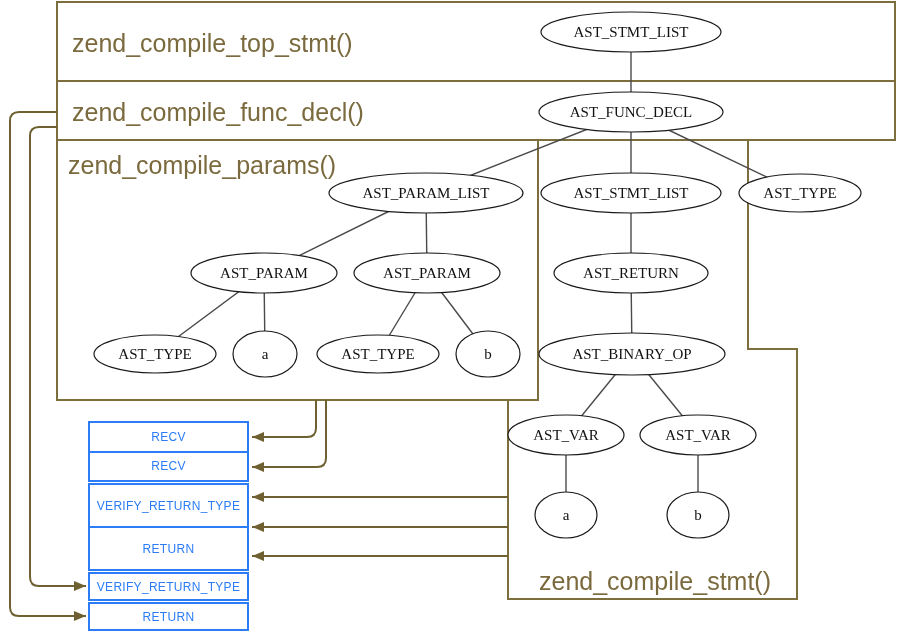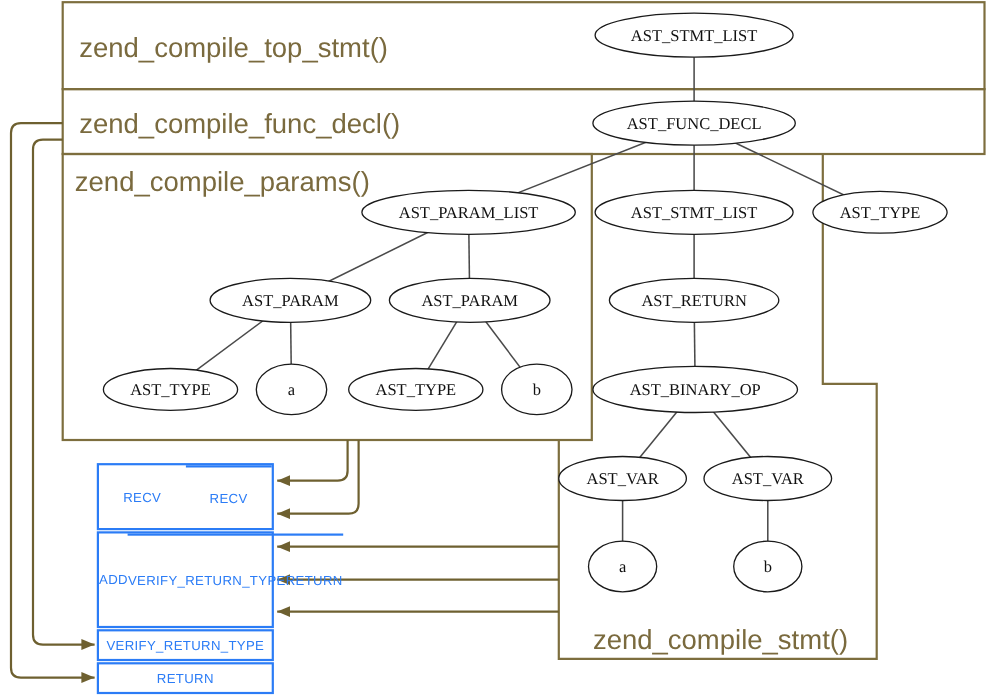--- a/index.html
+++ b/index.html
@@ -19,21 +19,21 @@
 
   
   .edge { stroke:#4a4a4a; stroke-width:1.4; }
   .node-e { fill:#ffffff; stroke:#1a1a1a; stroke-width:1.2; }
   .node-t { font:15px "Liberation Serif","DejaVu Serif", serif; fill:#111111; text-anchor:middle; }
 
   
   .opgroup {
     position:absolute; left:88px; width:161px;
     border:2px solid #2b7cf6; background:#ffffff;
-    box-sizing:border-box; display:flex; flex-direction:row;
+    box-sizing:border-box; display:flex; flex-direction:column;
   }
   .oprow {
     flex:1; display:flex; align-items:center; justify-content:center;
     font:12px "Liberation Sans", sans-serif; color:#2b7cf6; letter-spacing:.3px;
     white-space:nowrap;
   }
   .oprow + .oprow { border-top:2px solid #2b7cf6; }
 </style>
 </head>
 <body>
@@ -160,21 +160,20 @@
     <text class="region-t" x="68" y="174">zend_compile_params()</text>
     <text class="region-t" x="655" y="590" text-anchor="middle">zend_compile_stmt()</text>
   </g>
 </svg>
 
 <div class="opgroup" style="top:421px;height:61px">
   <div class="oprow">RECV</div>
   <div class="oprow">RECV</div>
 </div>
 <div class="opgroup" style="top:483px;height:88px">
-  <div class="oprow">ADD</div>
   <div class="oprow">VERIFY_RETURN_TYPE</div>
   <div class="oprow">RETURN</div>
 </div>
 <div class="opgroup" style="top:572px;height:29px">
   <div class="oprow">VERIFY_RETURN_TYPE</div>
 </div>
 <div class="opgroup" style="top:602px;height:29px">
   <div class="oprow">RETURN</div>
 </div>
 

